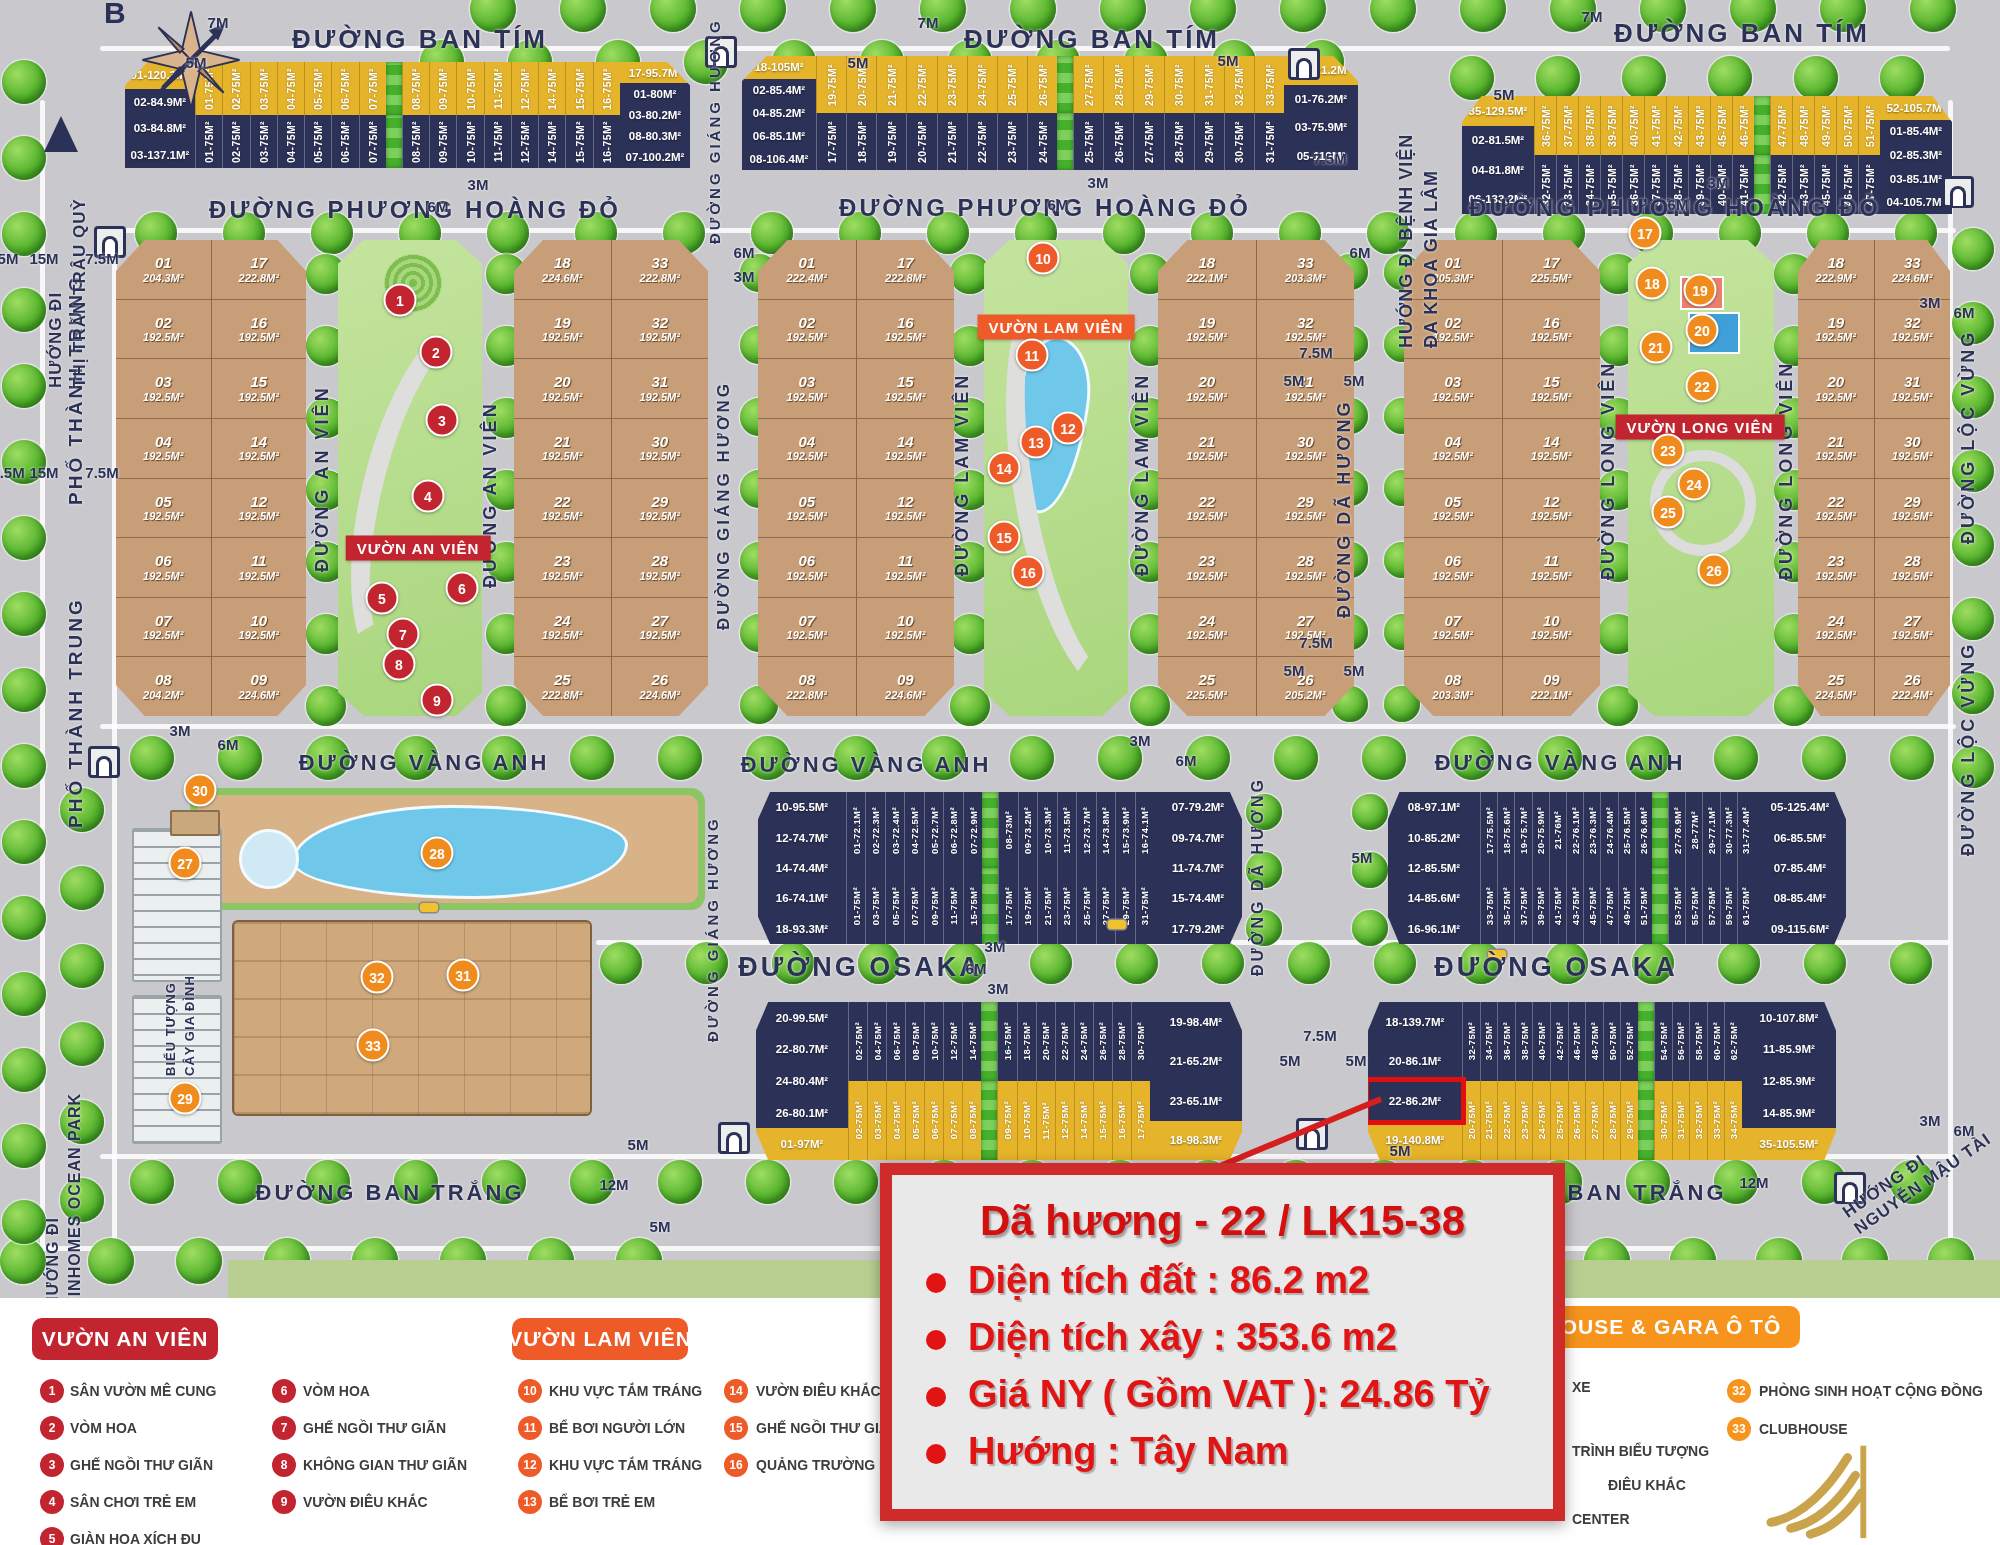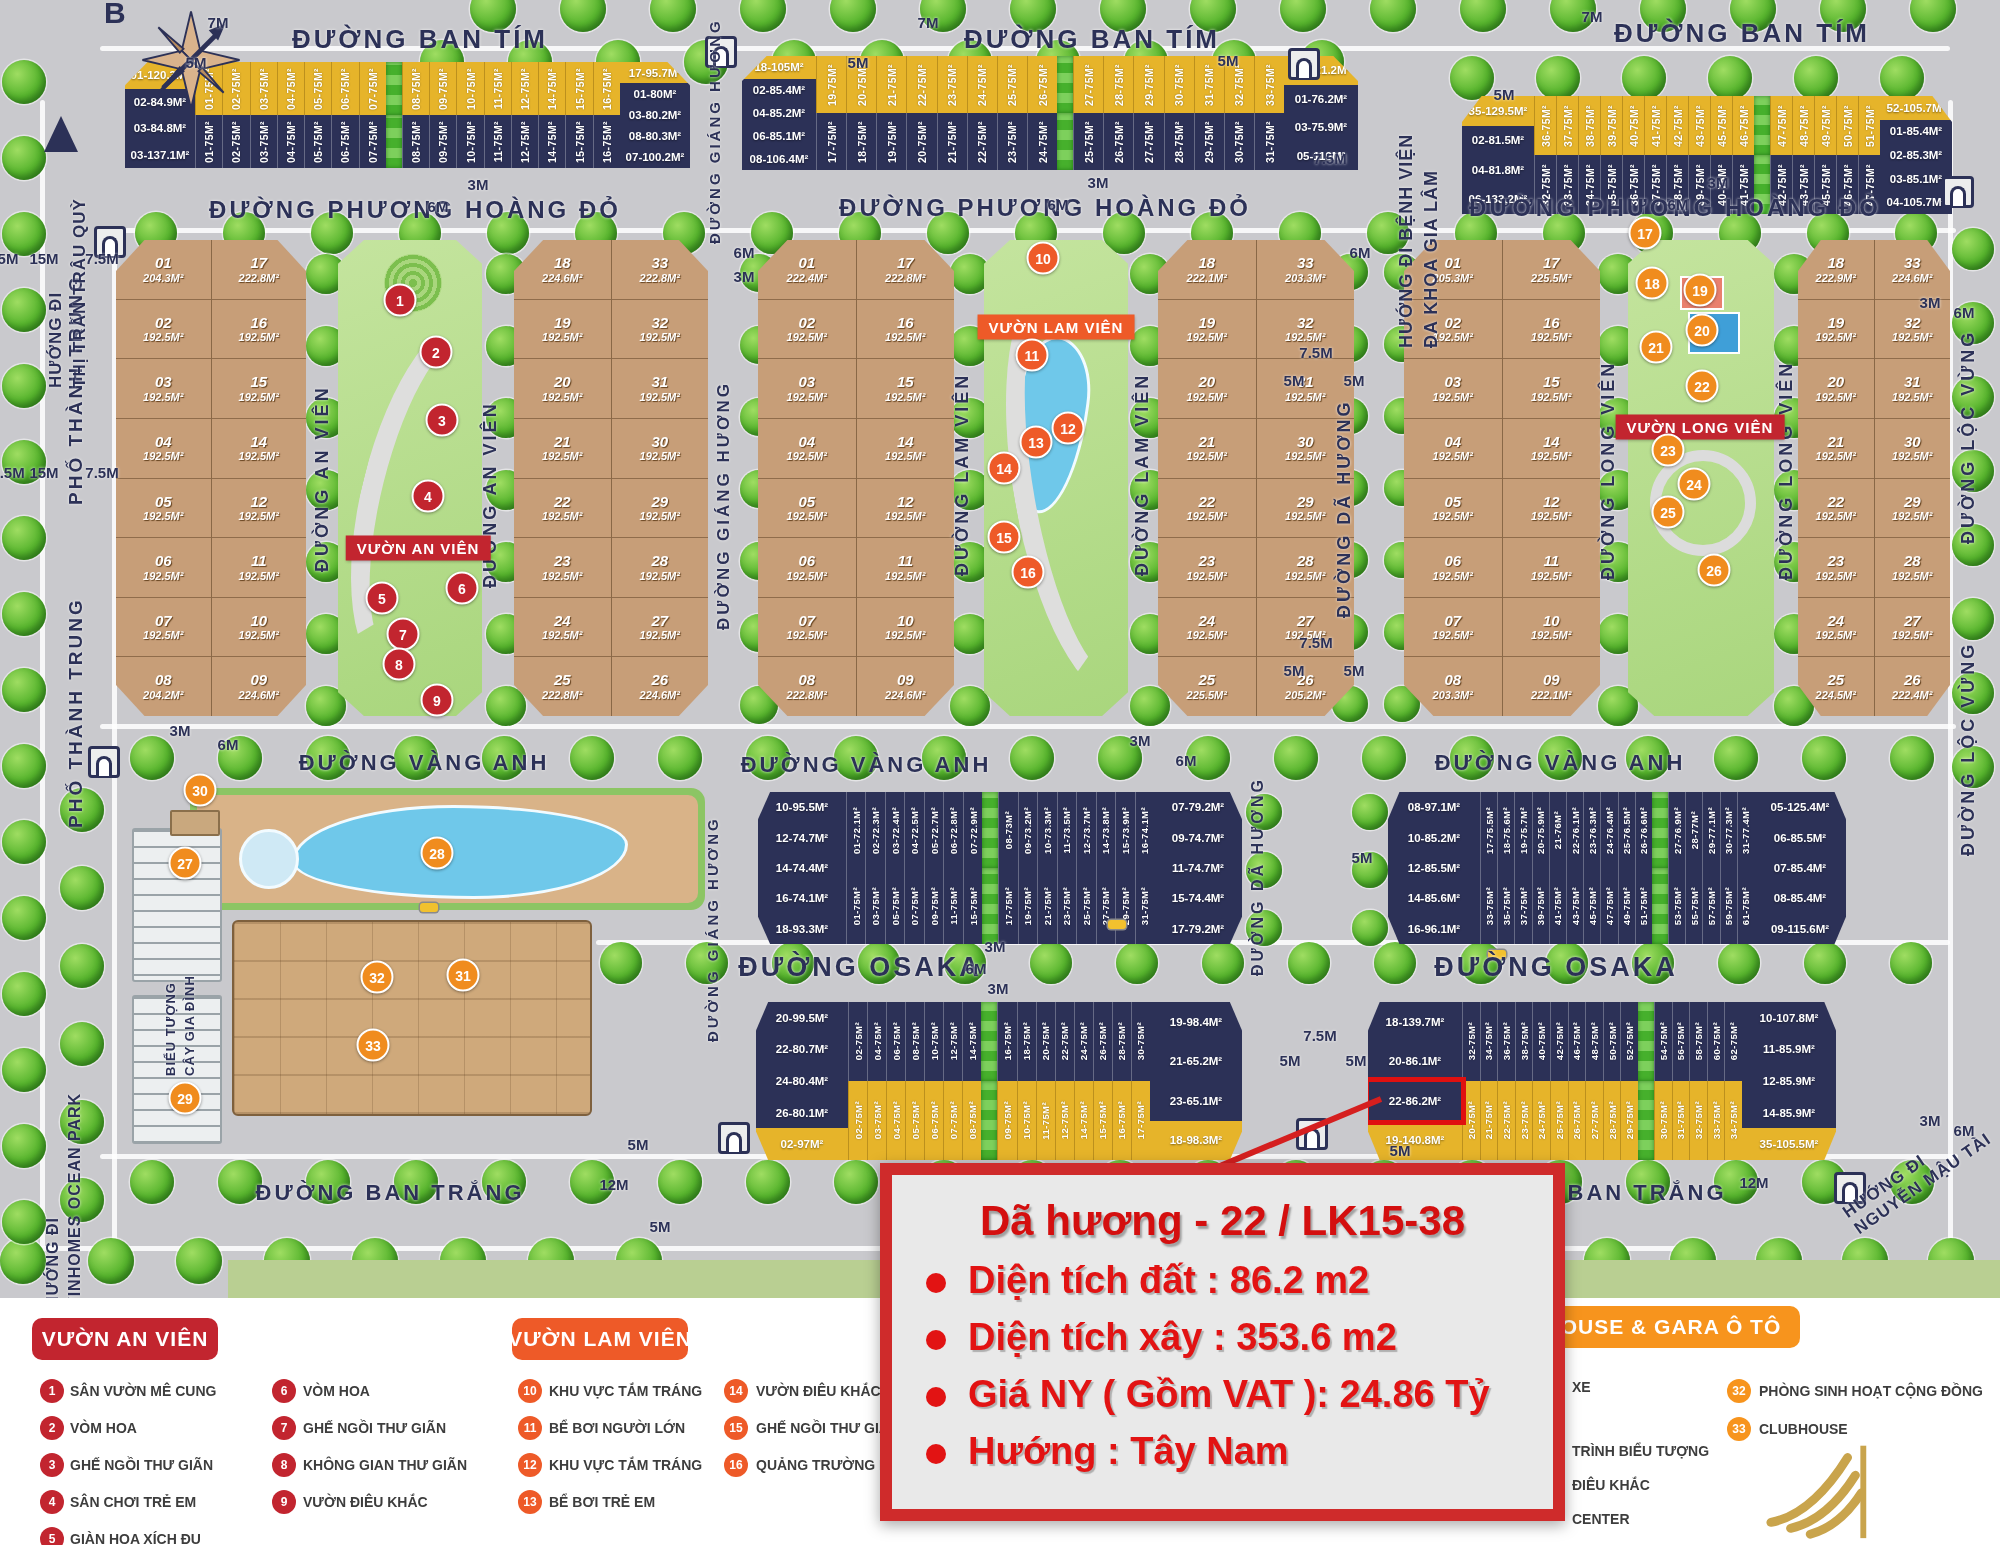--- a/index.html
+++ b/index.html
@@ -1331,21 +1331,21 @@
           <div class="capcell cn">08-85.4M²</div>
           <div class="capcell cn">09-115.6M²</div>
         </div>
       </div>
       <div class="block octMid smallcells" style="position: absolute; left: 756px; top: 1002px; width: 486px; height: 158px;">
         <div class="cap" style="width: 92px;">
           <div class="capcell cn">20-99.5M²</div>
           <div class="capcell cn">22-80.7M²</div>
           <div class="capcell cn">24-80.4M²</div>
           <div class="capcell cn">26-80.1M²</div>
-          <div class="capcell cy">02-97M²</div>
+          <div class="capcell cy">01-97M²</div>
         </div>
         <div class="mid">
           <div class="strip nstrip">
             <div class="lotcell">
               <span>02-75M²</span>
             </div>
             <div class="lotcell">
               <span>04-75M²</span>
             </div>
             <div class="lotcell">
@@ -1809,15 +1809,15 @@
     <div class="litem" style="position: absolute; left: 756px; top: 1420px;">GHẾ NGỒI THƯ GIÃN</div>
     <div class="lnum" style="background: rgb(238, 90, 40); position: absolute; left: 724px; top: 1453px;">16</div>
     <div class="litem" style="position: absolute; left: 756px; top: 1457px;">QUẢNG TRƯỜNG DẠ</div>
     <div class="lheader" style="background: rgb(247, 148, 29); position: absolute; left: 1542px; top: 1306px; width: 258px;">OUSE &amp; GARA Ô TÔ</div>
     <div class="lnum" style="background: rgb(247, 148, 29); position: absolute; left: 1727px; top: 1379px;">32</div>
     <div class="litem" style="position: absolute; left: 1759px; top: 1383px;">PHÒNG SINH HOẠT CỘNG ĐỒNG</div>
     <div class="lnum" style="background: rgb(247, 148, 29); position: absolute; left: 1727px; top: 1417px;">33</div>
     <div class="litem" style="position: absolute; left: 1759px; top: 1421px;">CLUBHOUSE</div>
     <div class="litem" style="position: absolute; left: 1572px; top: 1379px;">XE</div>
     <div class="litem" style="position: absolute; left: 1572px; top: 1443px;">TRÌNH BIỂU TƯỢNG</div>
-    <div class="litem" style="position: absolute; left: 1572px; top: 1477px;">ĐIÊU KHẮC</div>
+    <div class="litem" style="position: absolute; left: 1608px; top: 1477px;">ĐIÊU KHẮC</div>
     <div class="litem" style="position: absolute; left: 1572px; top: 1511px;">CENTER</div>
   </div>
 
 </body></html>

